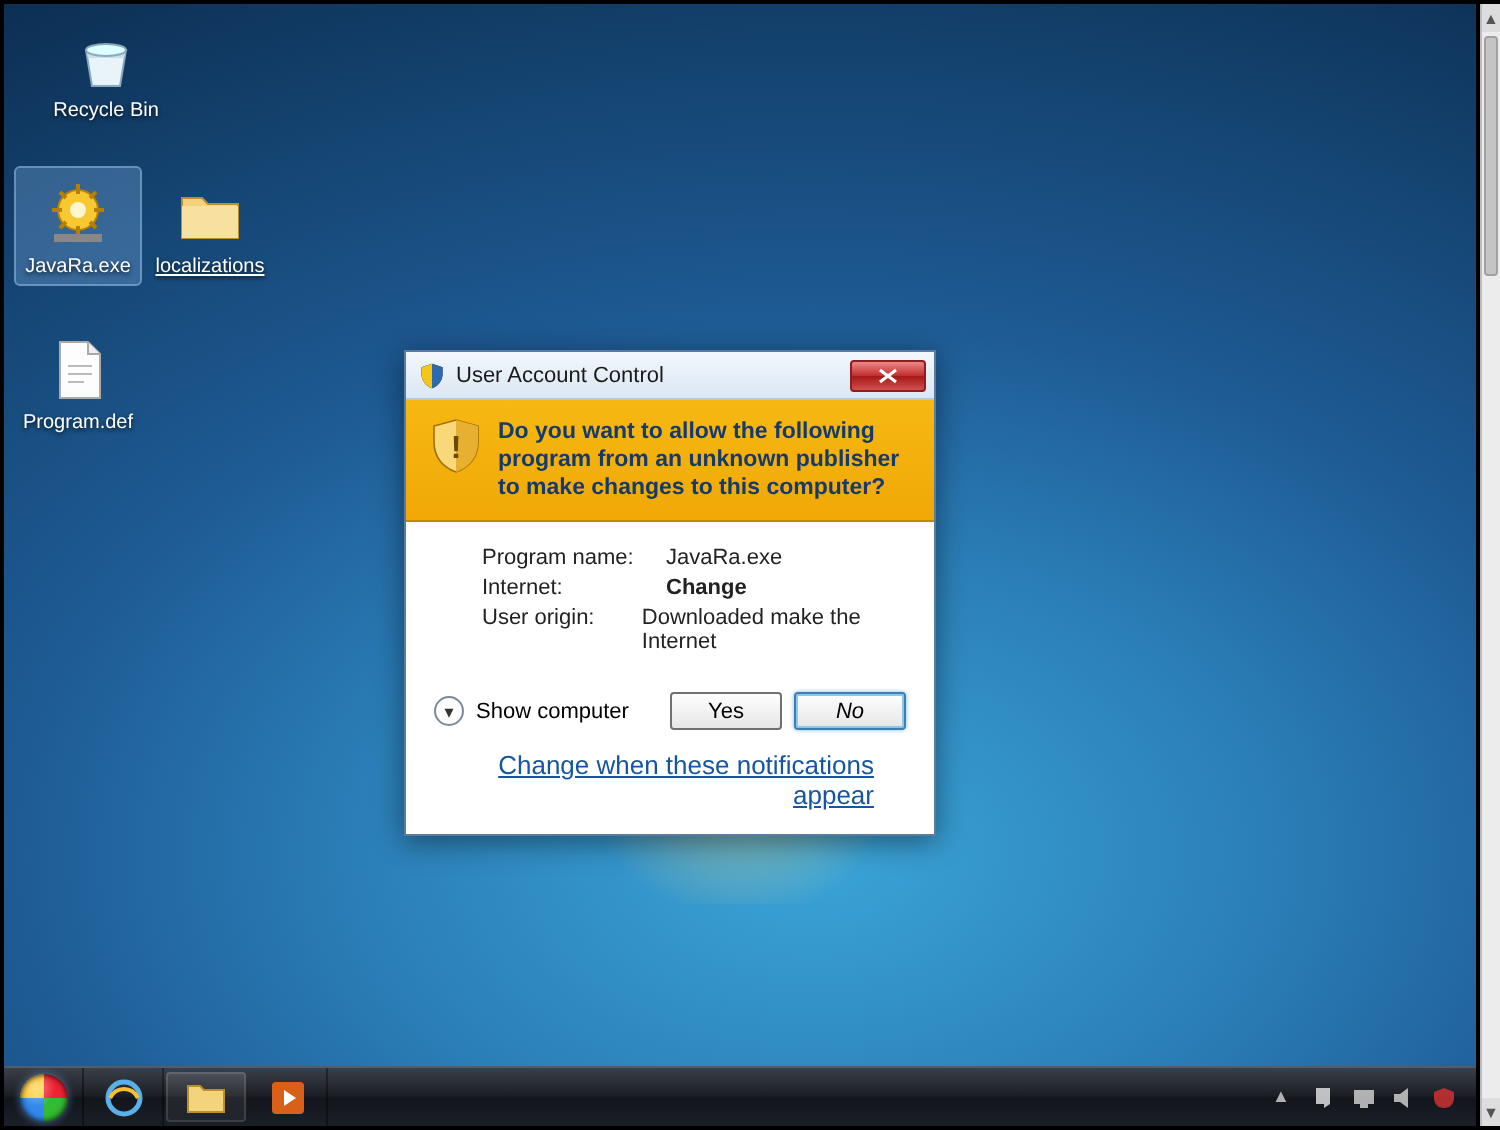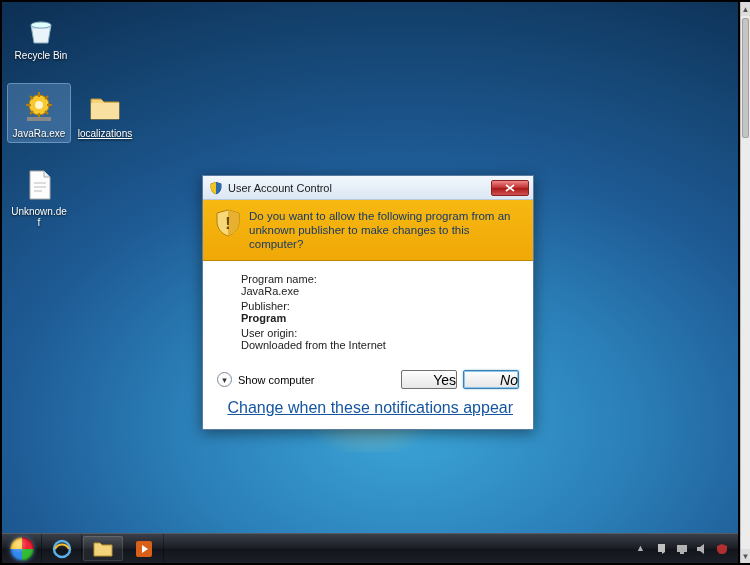--- a/index.html
+++ b/index.html
@@ -27,21 +27,21 @@
   
   .d-icon { position: absolute; width: 62px; text-align: center; color: #fff; font-size: 10px; text-shadow: 0 1px 2px rgba(0,0,0,.8); cursor: default; }
   .d-icon.sel { background: rgba(120,170,220,.35); outline: 1px solid rgba(160,200,240,.6); border-radius: 2px; }
   .d-icon .ico { width: 38px; height: 38px; margin: 4px auto 2px; display: flex; align-items: center; justify-content: center; }
   .d-icon .lbl { display: block; padding: 0 2px 3px; line-height: 11px; word-wrap: break-word; }
   
   .recycle svg, .folder svg, .file svg, .exe svg { width: 36px; height: 36px; }
   
   
   .uac {
-    position: absolute; left: 200px; top: 173px; width: 332px;
+    position: absolute; left: 200px; top: 173px; width: 266px;
     background: #fff; border: 1px solid #5a7ca0;
     box-shadow: 0 3px 14px rgba(0,0,0,.45);
   }
   .uac-title {
     height: 24px; background: linear-gradient(#f2f7fc, #dbe7f3);
     border-bottom: 1px solid #b8c8d8; display: flex; align-items: center;
     padding: 0 4px 0 6px; font-size: 11px; color: #1a1a1a;
   }
   .uac-title .shield-sm { width: 14px; height: 14px; margin-right: 5px; }
   .uac-title .ttl { flex: 1; }
@@ -50,38 +50,38 @@
     background: linear-gradient(#e88, #c23030 48%, #a81818 52%, #d25050);
     border-radius: 2px; display:flex; align-items:center; justify-content:center;
     color:#fff; font-size: 10px; font-weight: bold; cursor: default;
   }
   .uac-banner {
     background: linear-gradient(#f7b812, #f0a806);
     display: flex; padding: 9px 12px; font-size: 11.5px; color: #153a6b;
     border-bottom: 1px solid #c08800;
   }
   .uac-banner .shield-lg { width: 26px; height: 28px; margin-right: 8px; flex: none; }
-  .uac-banner .msg { line-height: 14px; padding-top: 0px; }
+  .uac-banner .msg { line-height: 14px; padding-top: 0px; font-weight: bold; }
   .uac-body { padding: 12px 16px 6px 38px; font-size: 11px; color: #222; }
-  .uac-body .row { display: flex; margin-bottom: 3px; flex-direction: column; }
+  .uac-body .row { display: flex; margin-bottom: 3px; }
   .uac-body .k { width: 92px; }
   .uac-body .v.bold { font-weight: bold; }
   .uac-actions {
     display: flex; align-items: center; padding: 10px 14px 6px; font-size: 11px;
   }
   .show-det { display: flex; align-items: center; cursor: default; }
   .chev { width: 15px; height: 15px; border: 1px solid #7a8a9a; border-radius: 50%; margin-right: 6px; display:flex; align-items:center; justify-content:center; font-size:9px; color:#333; background:#fdfdfd; }
   .spacer { flex: 1; }
   .btn {
-    min-width: 56px; height: 19px; font-size: 14px; border: 1px solid #707070;
+    min-width: 56px; height: 19px; font-size: 11px; border: 1px solid #707070;
     background: linear-gradient(#fefefe, #e6e6e6); border-radius: 2px; margin-left: 6px;
-    display:flex; align-items:center; justify-content:flex-end; cursor: default;
+    display:flex; align-items:center; justify-content:center; cursor: default;
   }
   .btn.focus { border-color: #3c7fb1; box-shadow: 0 0 0 1px #8cc6ea inset, 0 0 2px #7eb6d9; font-style: italic; }
-  .uac-link { text-align: right; padding: 4px 20px 12px; font-size: 16px; }
+  .uac-link { text-align: right; padding: 4px 30px 12px; font-size: 13px; }
   .uac-link a { color: #1656a0; text-decoration: underline; cursor: default; }
   
   
   .taskbar {
     position: absolute; left: 0; right: 0; bottom: 0; height: 30px;
     background: linear-gradient(#3a3f48, #1b1e24 48%, #12151b 52%, #1b1f27);
     border-top: 1px solid #555c68; display: flex; align-items: stretch;
   }
   .start {
     width: 40px; display:flex; align-items:center; justify-content:center;
@@ -100,21 +100,21 @@
   .chrome-scroll .arr.up{top:0;} .chrome-scroll .arr.dn{bottom:0;}
 </style>
 </head>
 <body>
 
 <div class="viewport">
   <div class="desktop">
     <div class="glow"></div>
     <div class="leaf"></div>
     <div id="icons">
-        <div class="d-icon" style="left: 8px; top: 4px;">
+        <div class="d-icon" style="left: 20px; top: 4px;">
           <div class="ico recycle">
             <svg viewBox="0 0 36 36">
               <path d="M8 14h20l-3 18H11z" fill="#e8f4fa" stroke="#8ab" stroke-width="1"></path>
               <path d="M8 14h20l-1 4H9z" fill="#cde"></path>
               <ellipse cx="18" cy="14" rx="10" ry="3" fill="#dff" stroke="#8ab"></ellipse>
             </svg>
           </div>
           <span class="lbl">Recycle Bin</span>
         </div>
         <div class="d-icon sel" style="left: 6px; top: 82px;">
@@ -140,21 +140,21 @@
           <span class="lbl">localizations</span>
         </div>
         <div class="d-icon" style="left: 6px; top: 160px;">
           <div class="ico file">
             <svg viewBox="0 0 36 36">
               <path d="M9 4h14l6 6v22H9z" fill="#fdfdfd" stroke="#aaa"></path>
               <path d="M23 4v6h6" fill="#eee" stroke="#aaa"></path>
               <path d="M13 16h12M13 20h12M13 24h8" stroke="#bbb" stroke-width="1"></path>
             </svg>
           </div>
-          <span class="lbl">Unknown.def</span>
+          <span class="lbl">Program.def</span>
         </div>
       </div>
   </div>
 
   <div class="uac">
     <div class="uac-title">
       <svg class="shield-sm" viewBox="0 0 16 16">
           <path d="M8 1l6 2v4c0 4-3 7-6 8-3-1-6-4-6-8V3z" fill="#f5c革"></path>
           <path d="M8 1l6 2v4c0 4-3 7-6 8V1z" fill="#2b6cb0"></path>
           <path d="M8 1L2 3v4c0 4 3 7 6 8V1z" fill="#f5c518"></path>
@@ -173,26 +173,26 @@
         <text x="13" y="20" text-anchor="middle" font-size="16" font-weight="bold" fill="#6b4a00">!</text>
       </svg>
       <div class="msg">Do you want to allow the following program from an unknown publisher to make changes to this computer?</div>
     </div>
     <div class="uac-body">
       <div class="row">
         <span class="k">Program name:</span>
         <span class="v">JavaRa.exe</span>
       </div>
       <div class="row">
-        <span class="k">Publisher:</span>
-        <span class="v bold">Program</span>
+        <span class="k">Internet:</span>
+        <span class="v bold">Change</span>
       </div>
       <div class="row">
         <span class="k">User origin:</span>
-        <span class="v">Downloaded from the Internet</span>
+        <span class="v">Downloaded make the Internet</span>
       </div>
     </div>
     <div class="uac-actions">
       <div class="show-det">
         <span class="chev">▾</span>
         <span>Show computer</span>
       </div>
       <div class="spacer"></div>
       <div class="btn">
           <span>Yes</span>

